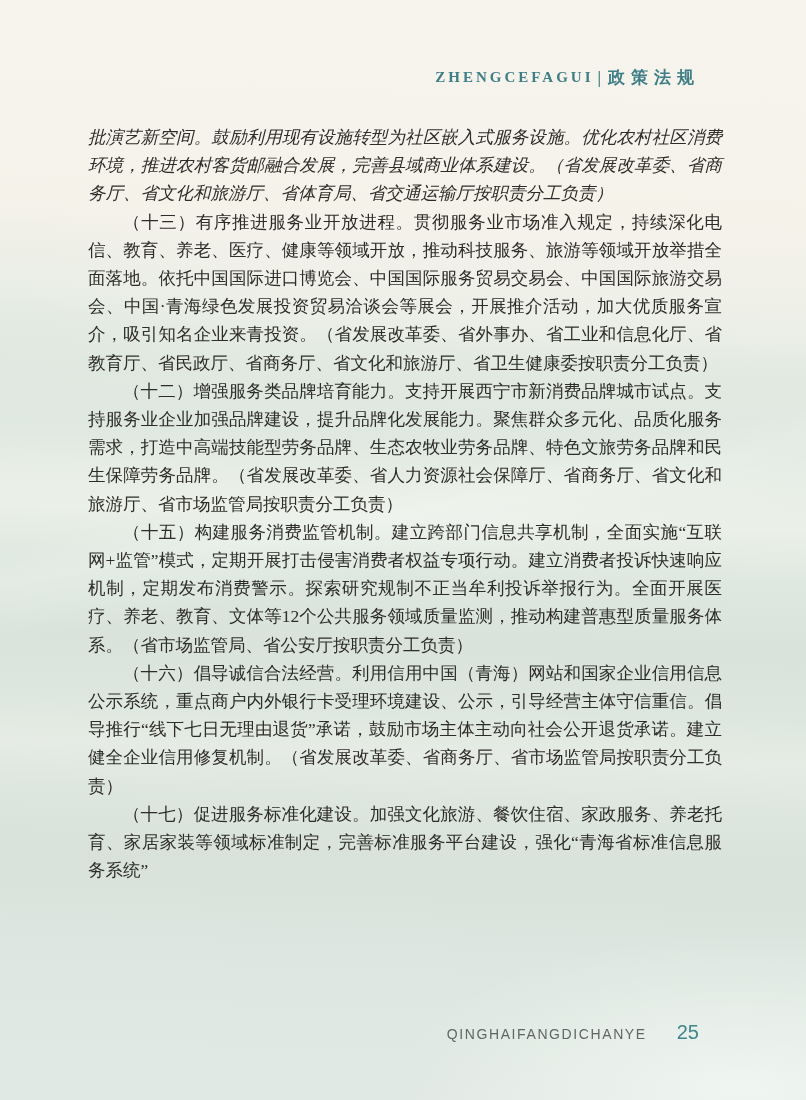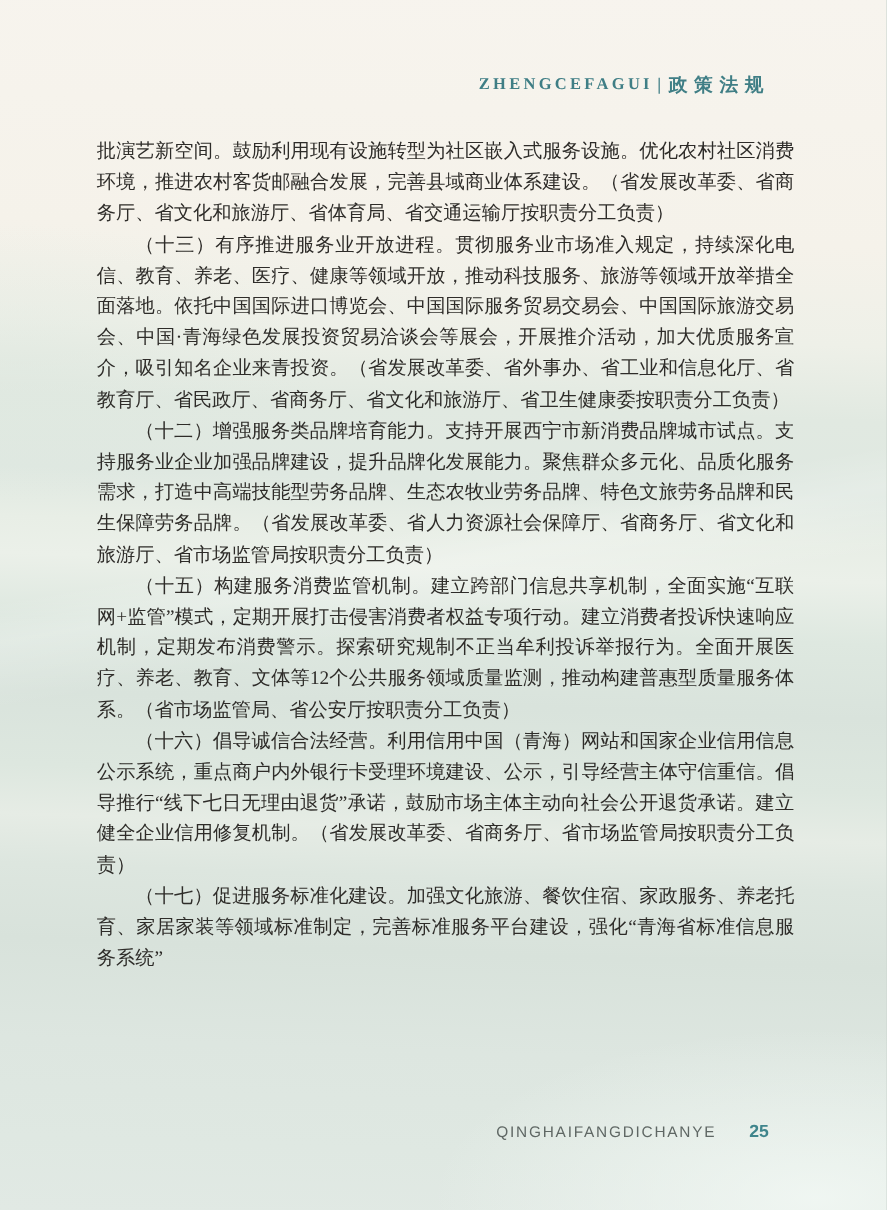--- a/index.html
+++ b/index.html
@@ -71,40 +71,40 @@
     color: #2e2c29;
     text-align: justify;
   }
   .article-body p {
     margin: 0;
     padding: 0;
     text-indent: 2em;
   }
   .article-body p.continued {
     text-indent: 0;
+    font-style: italic;
   }
   .page-footer {
     position: absolute;
     top: 1021px;
     right: 107px;
     display: flex;
     align-items: baseline;
     font-family: "Liberation Sans", "DejaVu Sans", sans-serif;
     white-space: nowrap;
   }
   .page-footer .journal {
     font-size: 14px;
     letter-spacing: 1.6px;
     color: #5f6764;
   }
   .page-footer .pagenum {
-    font-size: 16px;
+    font-size: 20px;
     color: #3f858c;
     margin-left: 30px;
-    font-weight: bold;
   }
 </style>
 </head>
 <body>
 
 <div class="page">
 
   <div class="page-header">
     <span class="latin">ZHENGCEFAGUI</span>
     <span class="sep">|</span>

